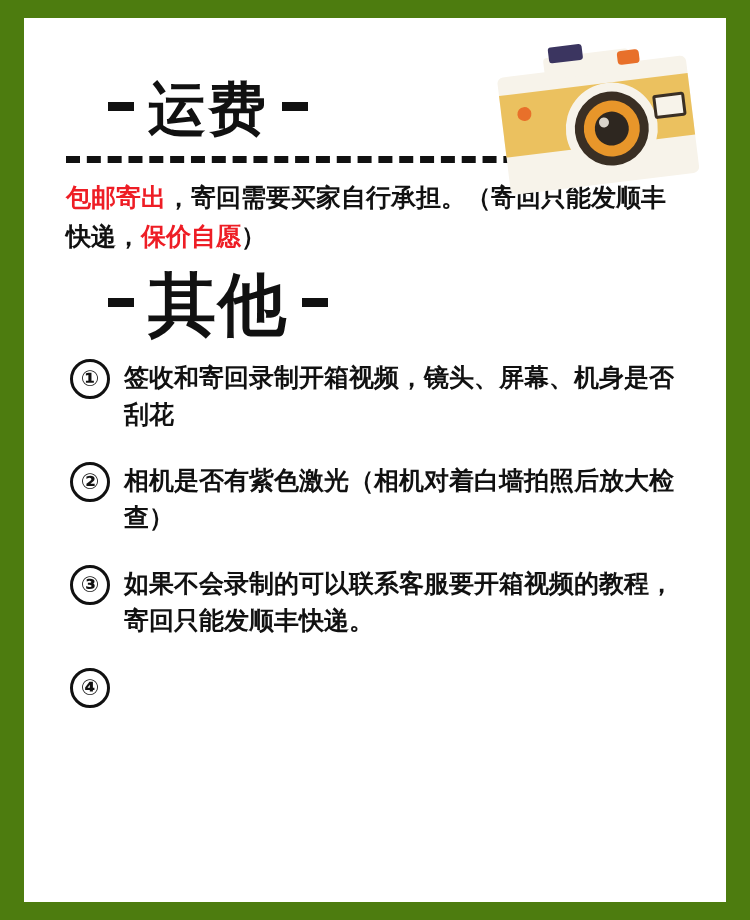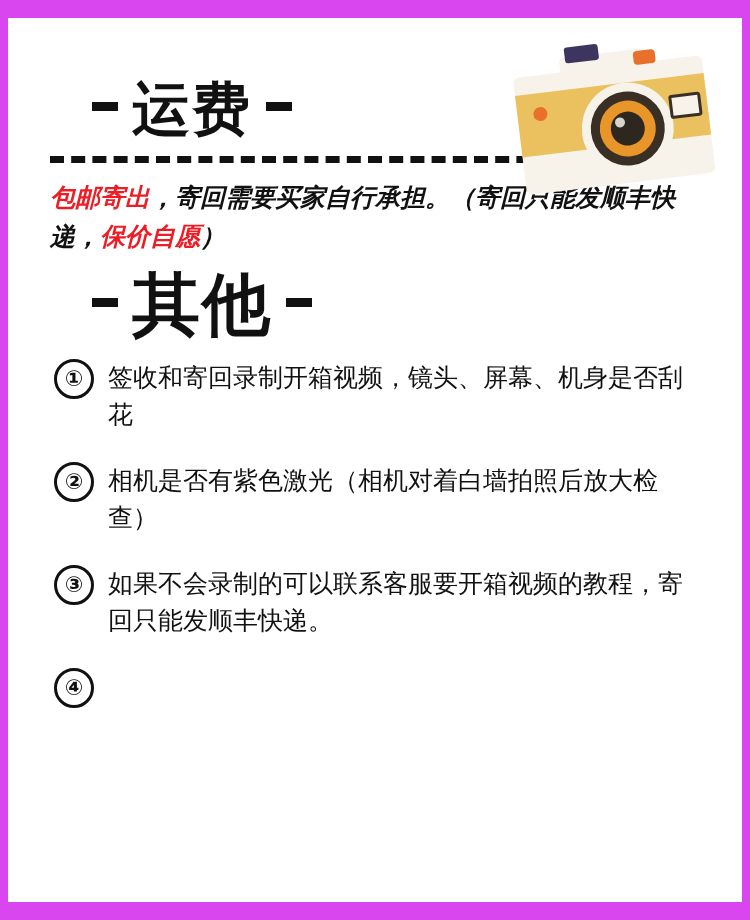--- a/index.html
+++ b/index.html
@@ -11,22 +11,22 @@
     height: 920px;
     background: #e8382f;
     font-family: "Liberation Sans", sans-serif;
     overflow: hidden;
   }
   .page {
     position: relative;
     width: 750px;
     height: 920px;
     box-sizing: border-box;
-    padding: 18px 8px;
-    background: #d946ef;
+    padding: 18px 24px;
+    background: #4d7c0f;
   }
   .card {
     position: relative;
     width: 100%;
     height: 100%;
     background: #ffffff;
     box-sizing: border-box;
     padding: 28px 42px;
     overflow: hidden;
   }
@@ -184,21 +184,20 @@
   }
 
   
   .para {
     font-family: "DejaVu Sans", "Liberation Sans", sans-serif;
     font-weight: bold;
     font-size: 25px;
     line-height: 1.55;
     color: #111;
     margin: 16px 0 4px 0;
-    font-style: italic;
   }
   .hl { color: #ee1d25; }
 
   
   .list {
     margin: 18px 0 0 4px;
   }
   .item {
     display: flex;
     align-items: flex-start;
@@ -216,21 +215,21 @@
     font-family: "DejaVu Sans", "Liberation Sans", sans-serif;
     font-size: 22px;
     font-weight: bold;
     color: #111;
     margin-right: 14px;
     box-sizing: border-box;
     margin-top: 2px;
   }
   .item-text {
     font-family: "DejaVu Sans", "Liberation Sans", sans-serif;
-    font-weight: normal;
+    font-weight: bold;
     font-size: 25px;
     line-height: 1.5;
     color: #111;
     flex: 1 1 auto;
     padding-top: 2px;
   }
 </style>
 </head>
 <body>
 

